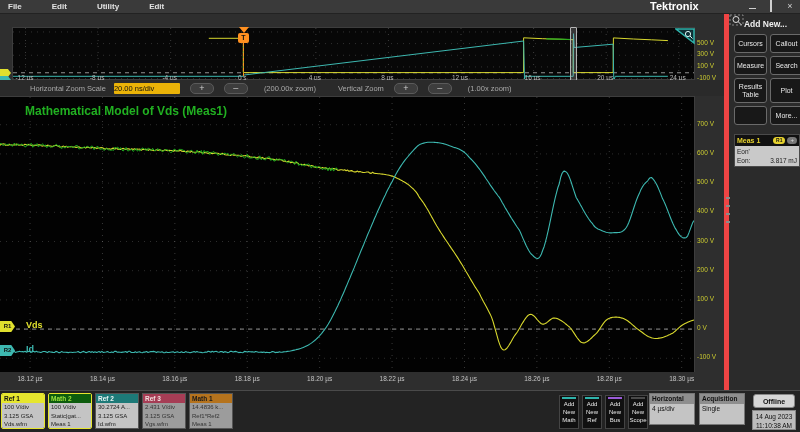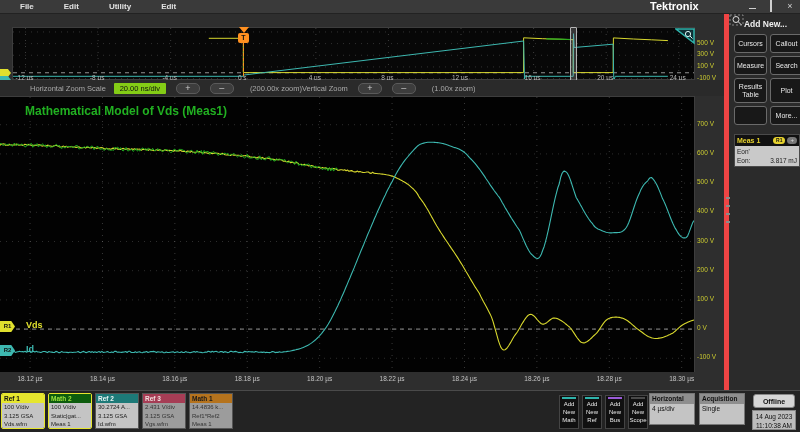--- a/index.html
+++ b/index.html
@@ -2,21 +2,21 @@
 <html><head>
 <meta charset="utf-8">
 <style>
   html,body{margin:0;padding:0;background:#1b1b1b;}
   *{box-sizing:border-box;}
   .app{position:relative;width:800px;height:432px;background:#2e2e2e;overflow:hidden;
        font-family:"Liberation Sans",sans-serif;color:#ddd;}
   
   .titlebar{position:absolute;left:0;top:0;width:800px;height:14px;background:#3a3a3a;
             display:flex;align-items:center;border-bottom:1px solid #222;}
-  .menus{display:flex;gap:30px;padding-left:20px;font-size:8px;font-weight:bold;color:#e2e2e2;}
+  .menus{display:flex;gap:30px;padding-left:8px;font-size:8px;font-weight:bold;color:#e2e2e2;}
   .menu-item{cursor:default;}
   .logo{position:absolute;left:650px;top:0;width:70px;height:13px;font-size:11px;font-weight:bold;
         color:#fff;letter-spacing:0px;font-style:normal;}
   .win-controls{position:absolute;right:4px;top:1px;display:flex;gap:7px;align-items:center;}
   .win-btn{width:12px;height:10px;color:#cfcfcf;font-size:9px;line-height:10px;text-align:center;}
   .restore-box{width:7px;height:6px;border:1px solid #cfcfcf;margin-top:2px;}
   .min-bar{display:block;width:7px;height:1px;background:#cfcfcf;margin:7px auto 0;}
   
   .tabbar{position:absolute;left:0;top:14px;width:800px;height:13px;background:#454545;
           border-bottom:1px solid #222;}
@@ -35,26 +35,26 @@
   .zoom-window{position:absolute;left:570px;top:27px;width:7px;height:55px;background:rgba(170,170,170,.30);
                border:1px solid #b5b5b5;border-radius:1px;}
   .ov-badge{position:absolute;width:11px;height:8px;color:#111;font-size:5px;font-weight:bold;
             text-align:center;line-height:8px;
             clip-path:polygon(0 0,72% 0,100% 50%,72% 100%,0 100%);}
   .zoom-ind{position:absolute;left:675px;top:28px;}
   
   .zoombar{position:absolute;left:0;top:80px;width:746px;height:16px;background:#2a2a2a;
            display:flex;align-items:center;font-size:7.5px;color:#a9a9a9;}
   .zb-label{margin-left:30px;}
-  .zb-value{margin-left:8px;width:52px;height:11px;background:#84cc16;color:#111;
-            font-size:7.5px;line-height:11px;text-align:center;border-radius:1px;}
+  .zb-value{margin-left:8px;width:66px;height:11px;background:#eab308;color:#111;
+            font-size:7.5px;line-height:11px;text-align:left;border-radius:1px;}
   .zb-btn{margin-left:10px;width:24px;height:11px;background:#3d3d3d;border:1px solid #5a5a5a;
           border-radius:5px;color:#cfcfcf;font-size:9px;line-height:9px;text-align:center;}
   .zb-zoom{margin-left:16px;}
-  .zb-vlabel{}
+  .zb-vlabel{margin-left:22px;}
   .zb-close{position:absolute;left:731px;top:1px;width:12px;height:12px;color:#e0e0e0;
             font-size:10px;font-weight:bold;text-align:center;line-height:12px;}
   
   .main-plot{position:absolute;left:0;top:96px;width:695px;height:276px;background:#020202;
              border-top:1px solid #3d3d3d;border-right:1px solid #3d3d3d;}
   .main-title{position:absolute;left:25px;top:7px;font-size:12px;font-weight:bold;color:#21b021;}
   .marker-badge{position:absolute;left:0;width:15px;height:11px;color:#111;font-size:6px;font-weight:bold;
                 text-align:center;line-height:11px;
                 clip-path:polygon(0 0,75% 0,100% 50%,75% 100%,0 100%);}
   .marker-label{position:absolute;font-size:9px;font-weight:bold;}

